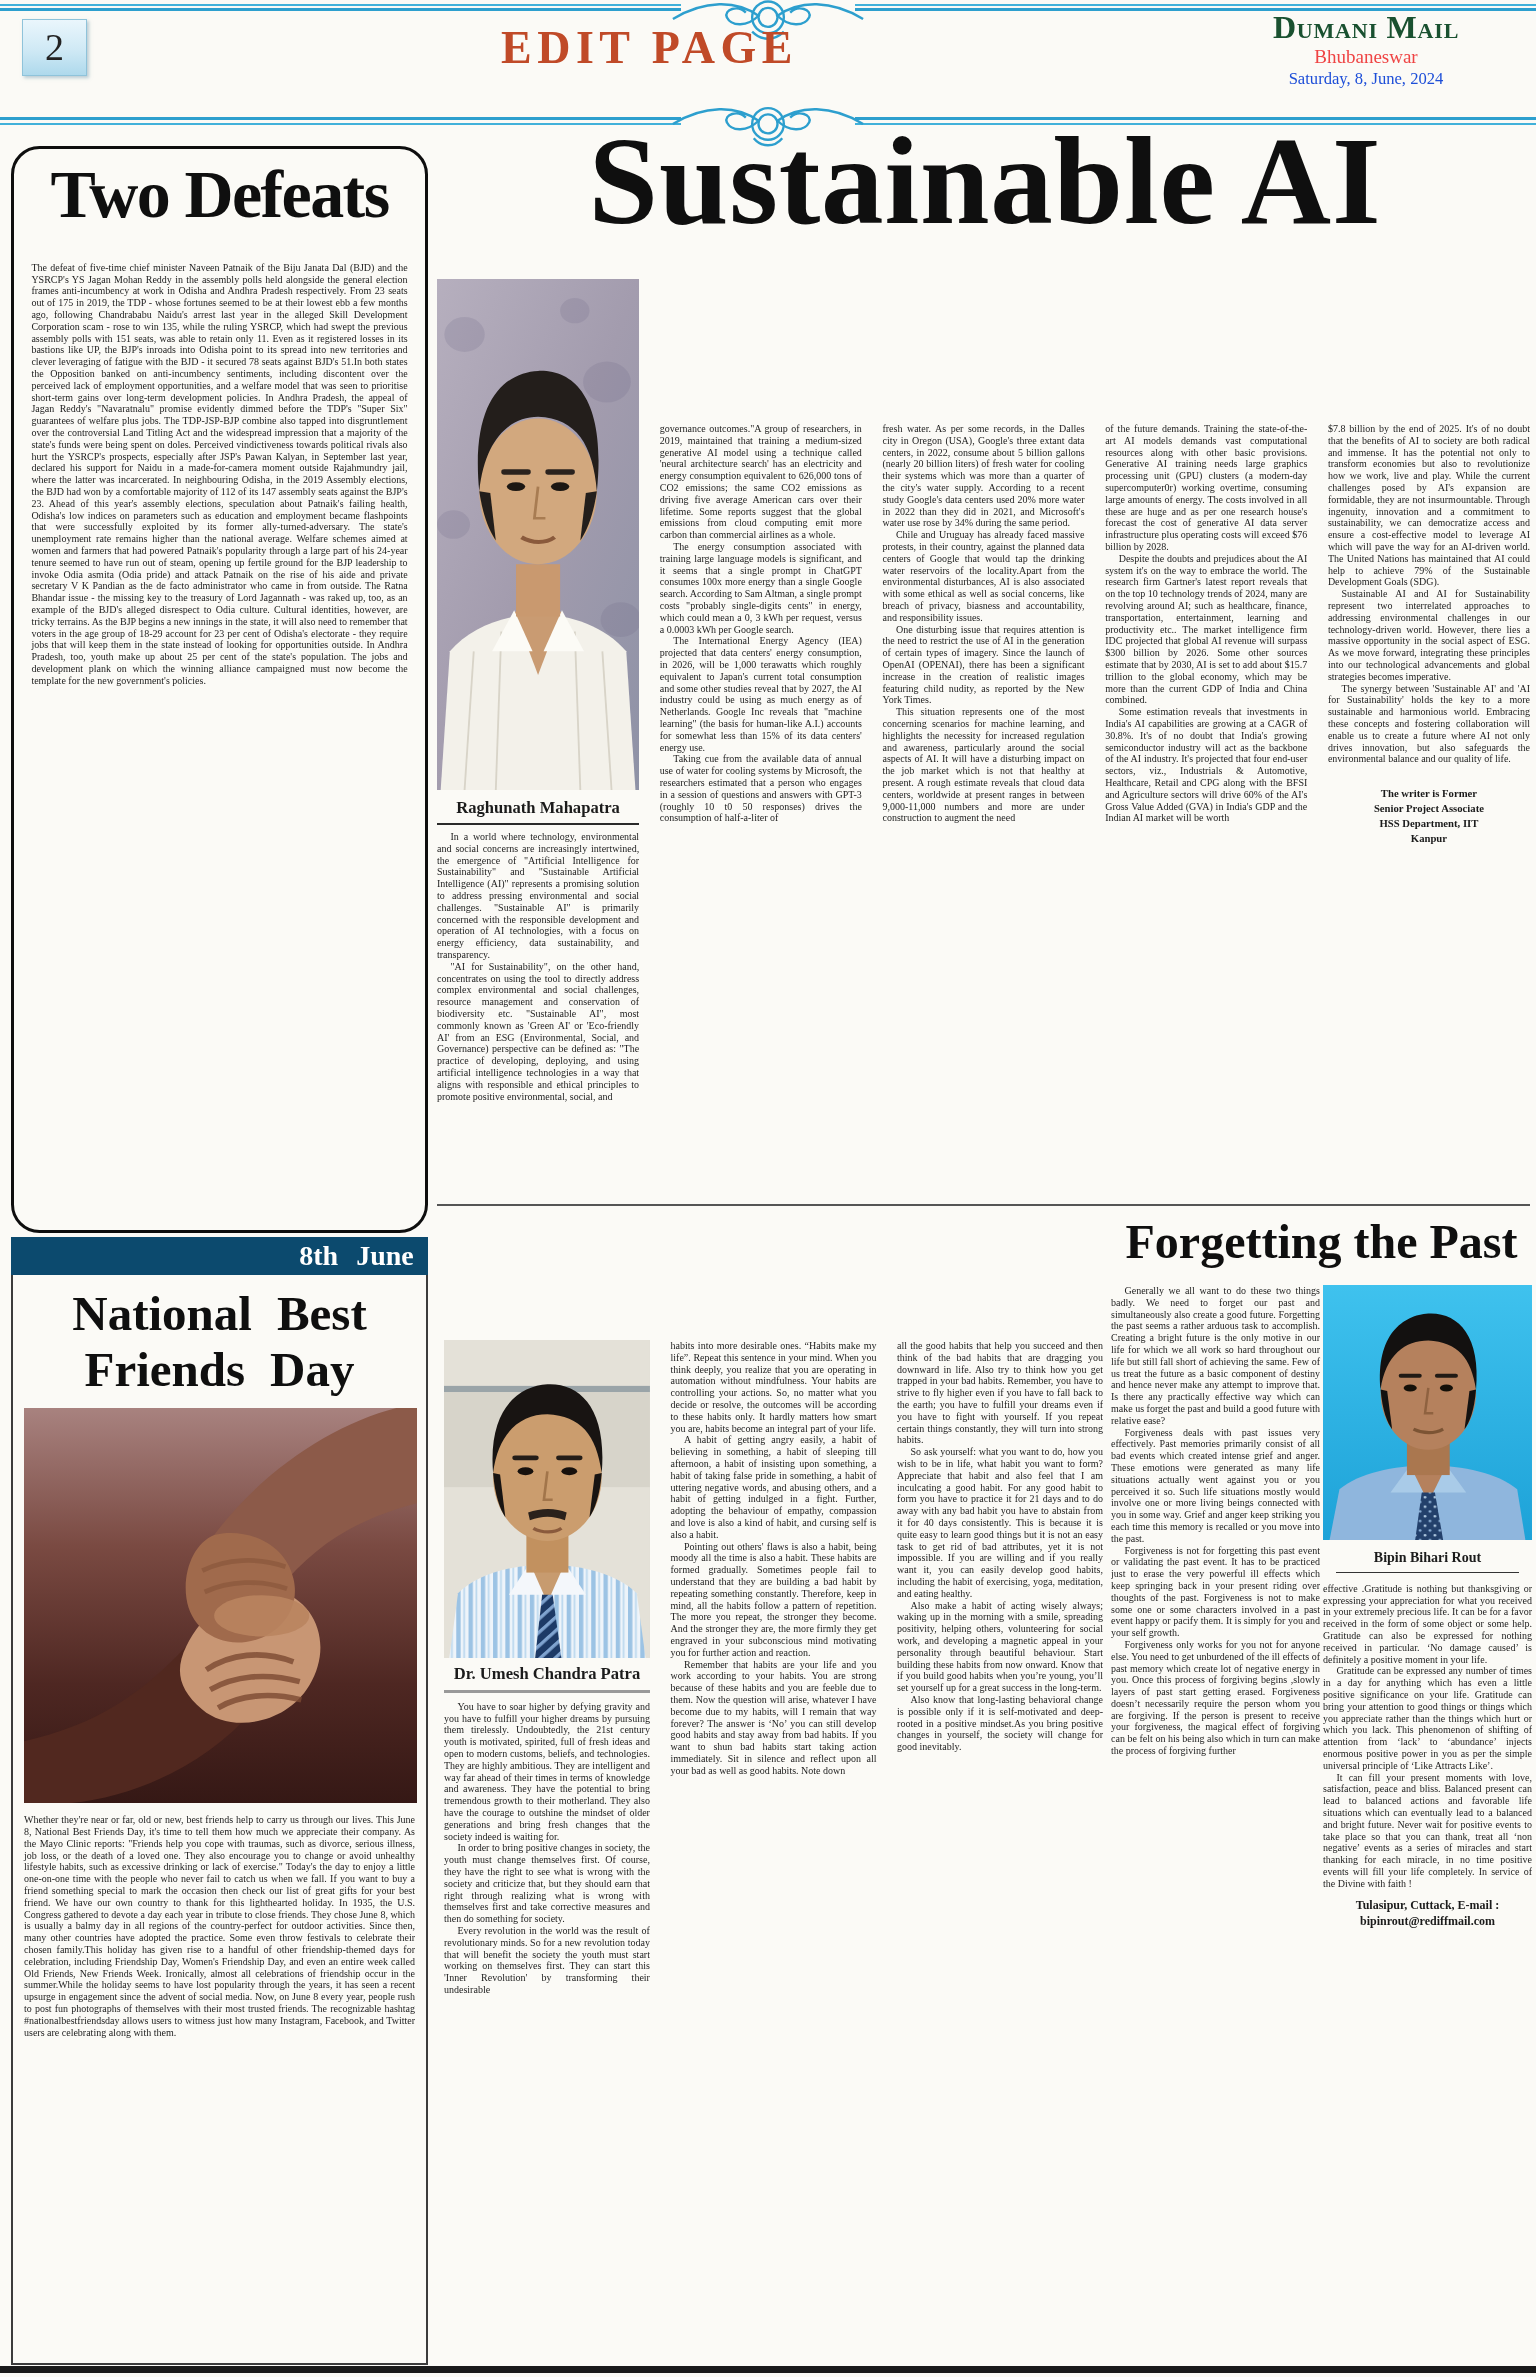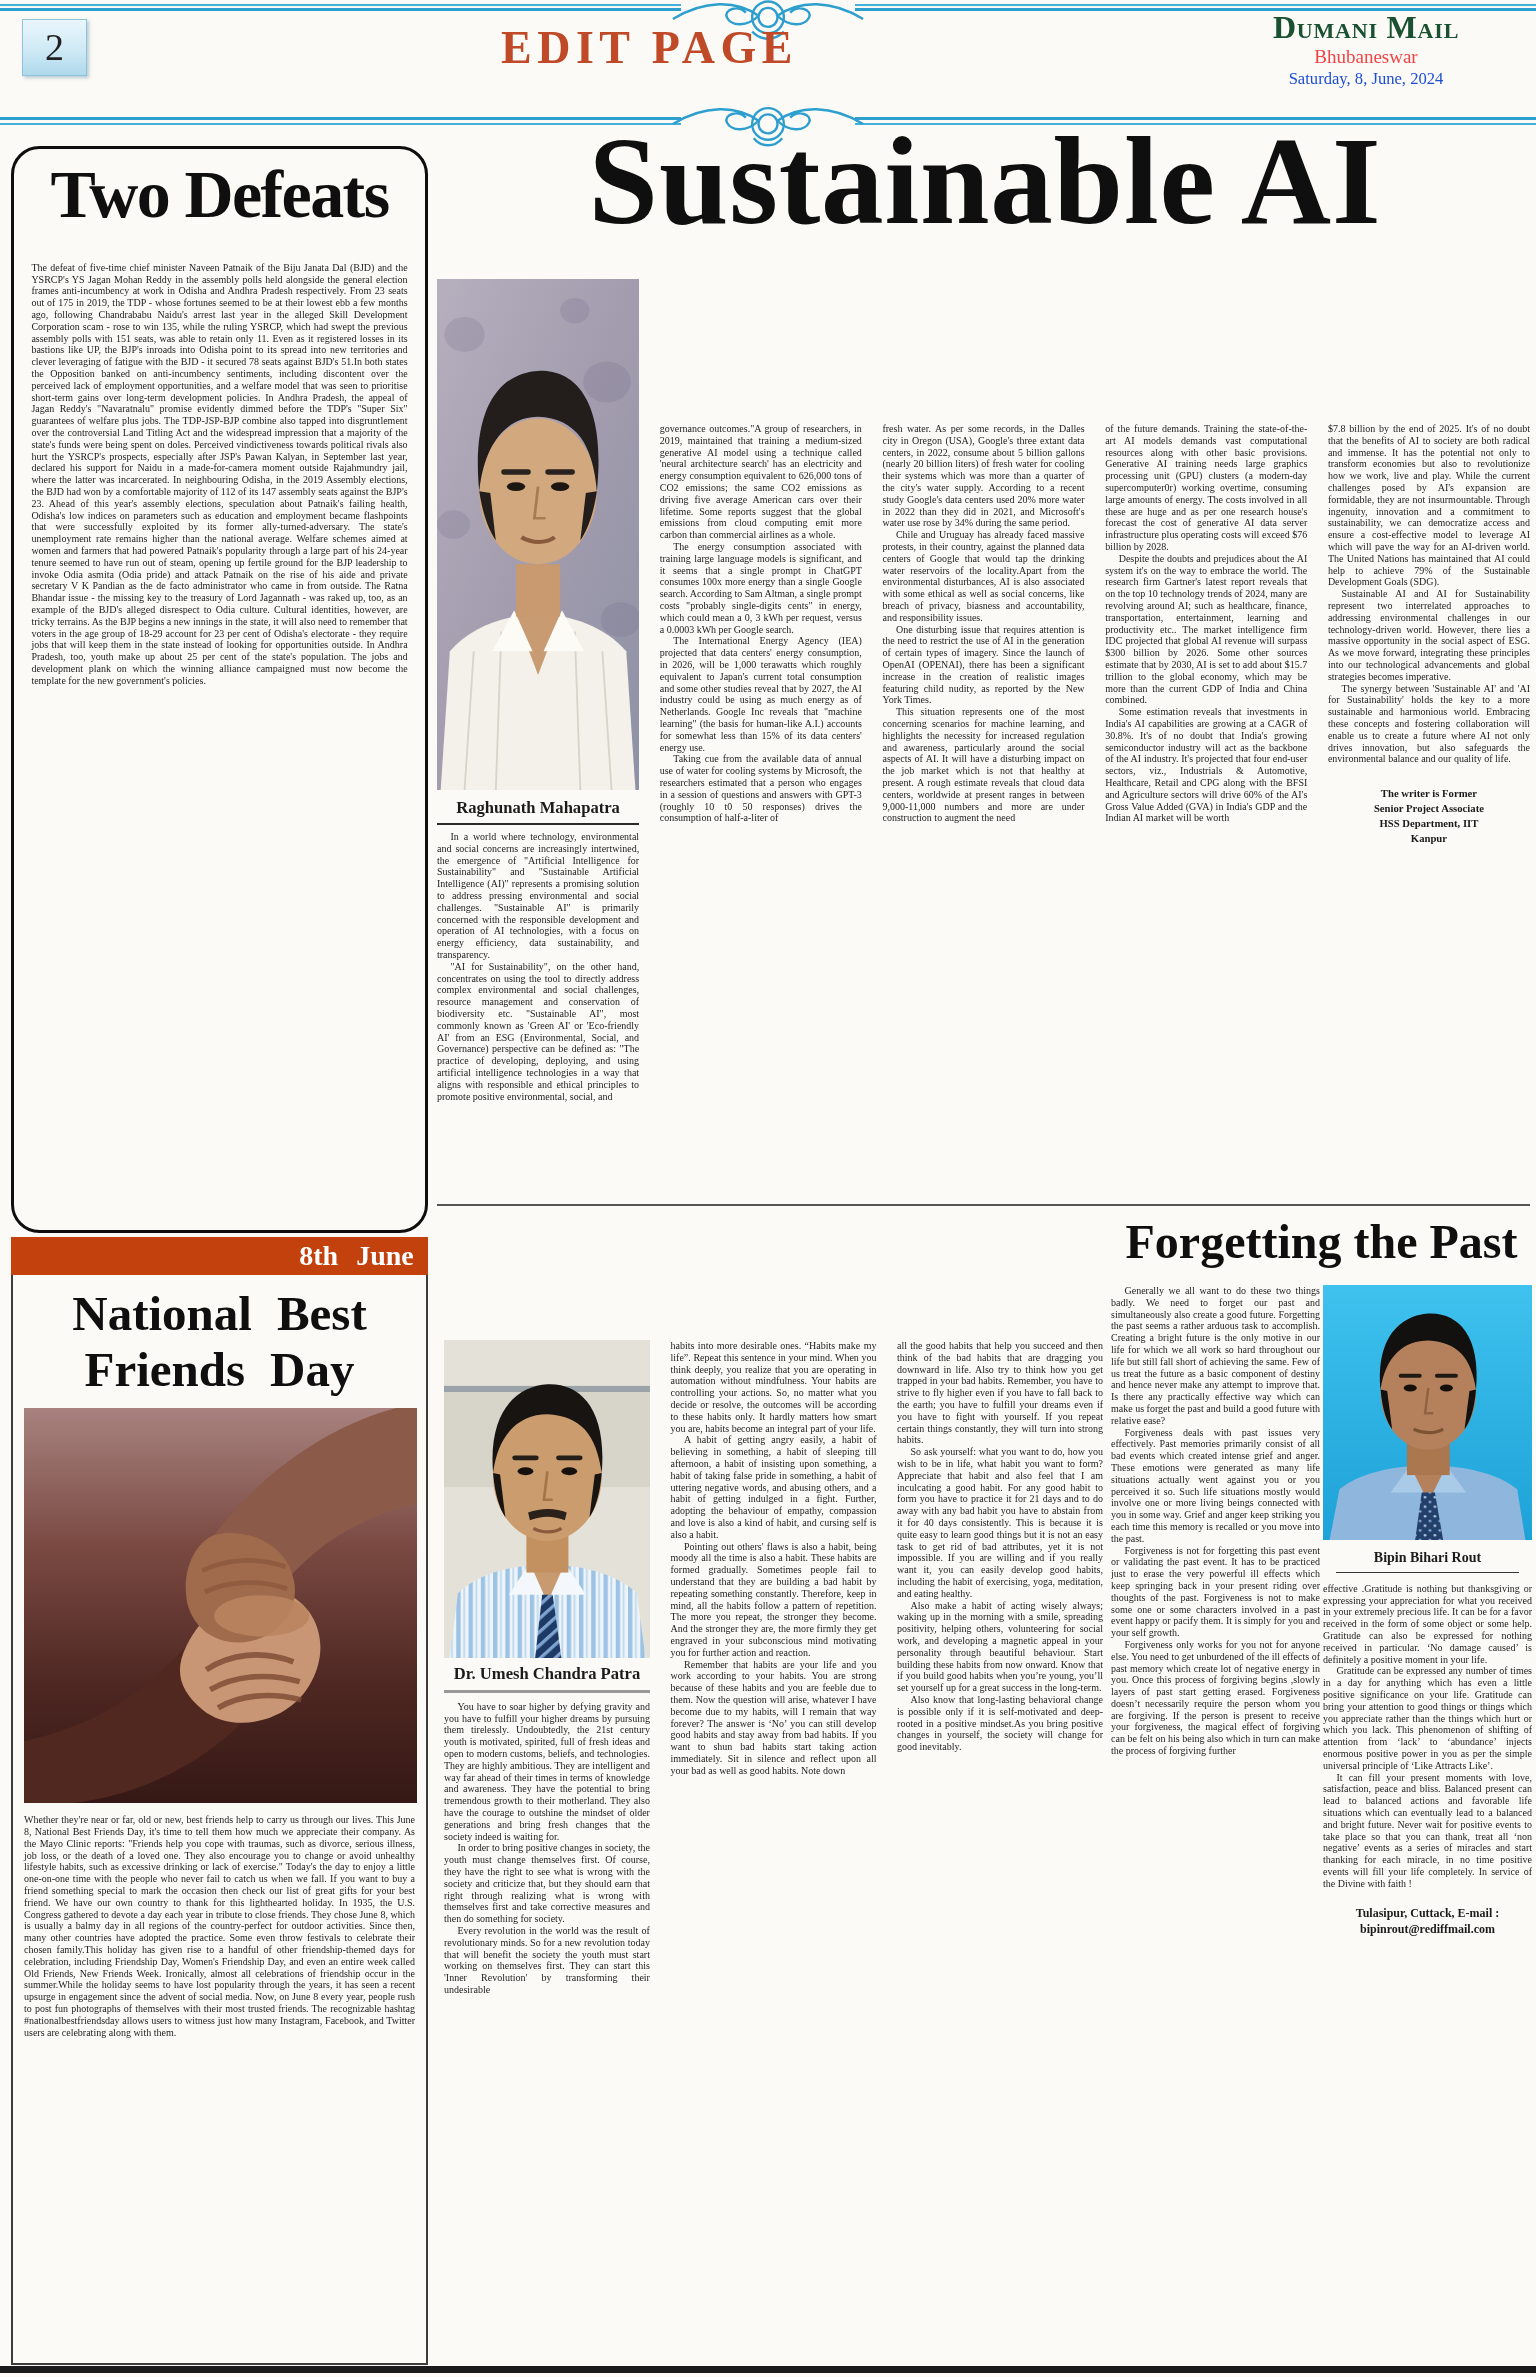--- a/index.html
+++ b/index.html
@@ -41,21 +41,21 @@
                font-size:125px;line-height:1;letter-spacing:0.8px;}
   #ai-body{position:absolute;left:437px;top:279px;width:1093px;height:921px;display:flex;gap:20.6px;overflow:hidden;}
   .ai-col{flex:1;box-sizing:border-box;}
   .ai-col.later{padding-top:144px;}
   #ai-photo{height:511px;background:#a9a2b2;}
   #ai-name{font-size:16.6px;padding:8px 0 4.8px;border-bottom:2.4px solid #2a2a2a;margin-bottom:6.3px;}
   #ai-credit{margin-top:20.6px;font-size:10.7px;line-height:1.4;}
   #ai-divider{position:absolute;left:437px;top:1204px;width:1093px;height:1.6px;background:#555;}
   
   #bf{position:absolute;left:11px;top:1237px;width:417px;height:1128px;box-sizing:border-box;}
-  #bf-banner{height:38px;background:#c2410c;color:#fff;text-align:right;
+  #bf-banner{height:38px;background:#0c4a6e;color:#fff;text-align:right;
              font-size:28px;font-weight:bold;line-height:38px;padding-right:14.3px;word-spacing:11px;}
   #bf-box{border:2.4px solid #3c3c3c;border-top:none;height:1090px;box-sizing:border-box;padding:6.3px 11px;}
   #bf-box h2{font-size:49px;text-align:center;line-height:1.15;word-spacing:12.7px;margin-top:4.8px;}
   #bf-photo{height:395px;margin:9.5px auto 0;width:393px;background:#55292​3;}
   #bf-body{margin-top:11px;}
   
   #habits-headline{position:absolute;left:444px;top:1223px;width:659px;text-align:center;
                    font-size:68px;line-height:1;letter-spacing:-0.8px;white-space:nowrap;}
   #habits-body{position:absolute;left:444px;top:1340px;width:659px;height:1024px;display:flex;gap:20.6px;overflow:hidden;}
   .hb-col{flex:1;box-sizing:border-box;}
@@ -63,21 +63,21 @@
   #habits-name{font-size:16.6px;line-height:1.25;padding:6.3px 0 4.8px;border-bottom:3.2px solid #999;margin-bottom:8px;}
   #habits-credit{margin-top:19px;font-size:11px;line-height:1.45;}
   
   #fp-headline{position:absolute;left:1111px;top:1218px;width:421px;text-align:center;
                font-size:48px;line-height:1;white-space:nowrap;}
   #fp-body{position:absolute;left:1111px;top:1285px;width:421px;height:1080px;display:flex;gap:3px;overflow:hidden;}
   .fp-col{flex:1;box-sizing:border-box;}
   #fp-photo{height:255px;background:#2cb5e6;}
   #fp-name{font-size:14px;padding:9.5px 0 6.3px;}
   #fp-rule{width:88%;height:1.6px;background:#333;margin:0 auto 9.5px;}
-  #fp-credit{margin-top:15px;font-size:12px;line-height:1.4;}
+  #fp-credit{margin-top:7px;font-size:12px;line-height:1.4;}
   #bottom-rule{position:absolute;left:0;top:2366px;width:1537px;height:7.1px;background:#1a1a1a;}
 </style>
 </head>
 <body>
 
 <div id="page">
 
   <div class="rule thin" style="top:4px"></div>
   <div class="rule thick" style="top:8px"></div>
   <div class="flourish-bg" style="top:0"></div>

